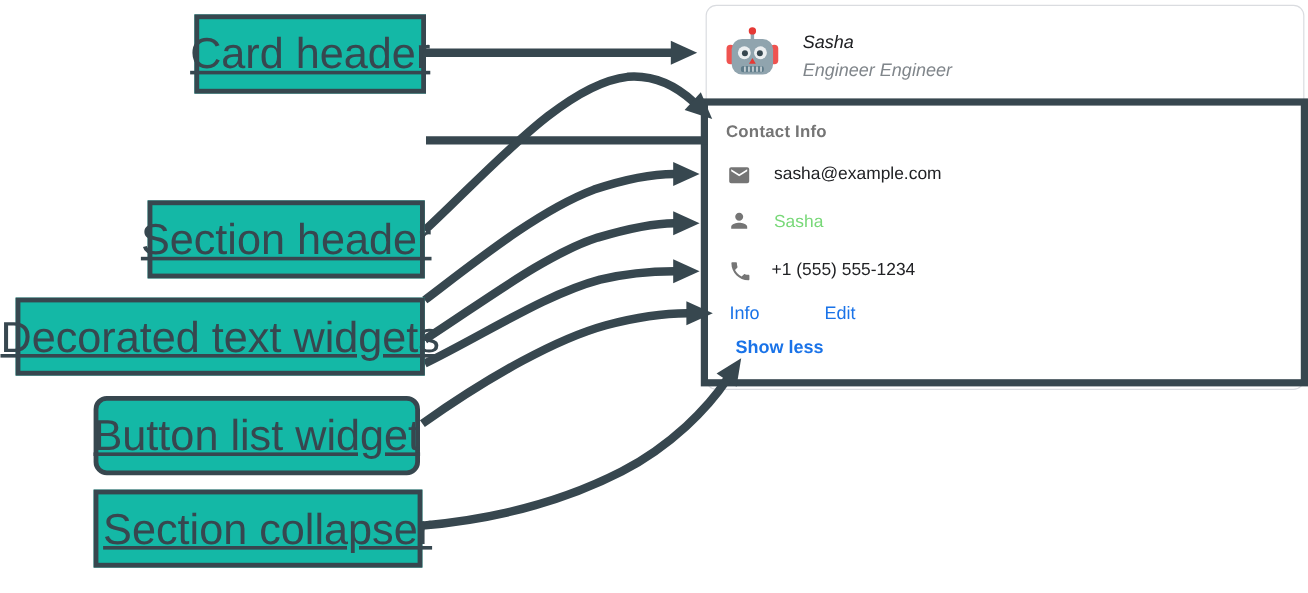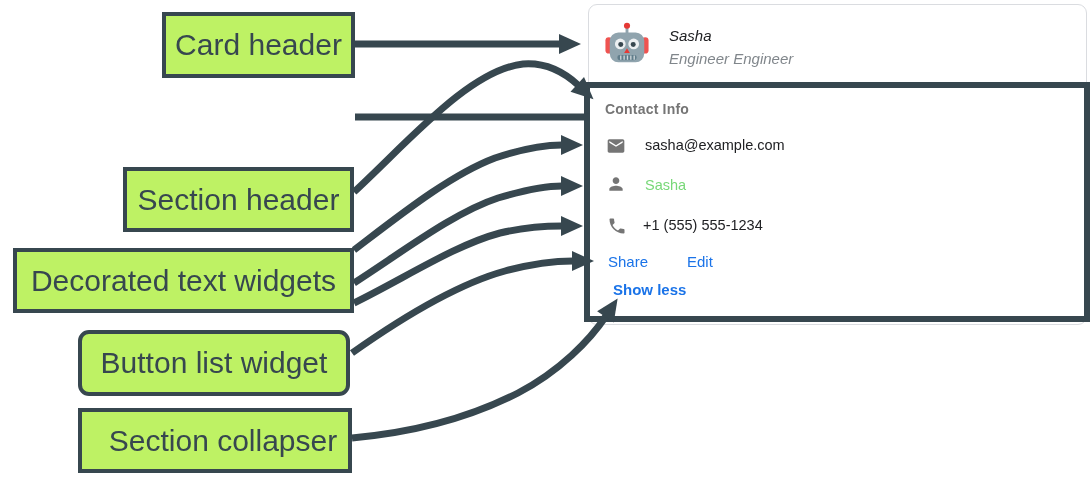--- a/index.html
+++ b/index.html
@@ -12,24 +12,25 @@
     --text_dark:#202124;
     --icon_gray:#757575;
   }
   *{margin:0;padding:0;box-sizing:border-box;}
   body{background:#fff;font-family:"Liberation Sans","DejaVu Sans",sans-serif;}
   .canvas{position:relative;width:1090px;height:494px;background:#fff;overflow:hidden;}
 
   
   .label-box{
     position:absolute;z-index:40;
-    background:#bef264;border:4px solid var(--annotation);
-    color:var(--annotation);font-size:30px;line-height:1;
+    background:#14b8a6;border:4px solid var(--annotation);
+    color:var(--annotation);font-size:36px;line-height:1;
     display:flex;align-items:center;justify-content:center;
     white-space:nowrap;
+    text-decoration:underline;
   }
   #lbl-card-header{left:162px;top:12px;width:193px;height:66px;}
   #lbl-card-section{left:159px;top:85px;width:195px;height:65px;}
   #lbl-section-header{left:123px;top:167px;width:231px;height:65px;}
   #lbl-decorated{left:13px;top:248px;width:341px;height:65px;}
   #lbl-button-list{left:78px;top:330px;width:272px;height:66px;border-radius:11px;}
   #lbl-collapser{left:78px;top:408px;width:274px;height:65px;padding-left:16px;}
 
   
   #arrows{position:absolute;left:0;top:0;z-index:30;pointer-events:none;}
@@ -134,18 +135,18 @@
     <svg class="row-icon" id="icon-person" viewBox="0 0 24 24">
       <path fill="var(--icon_gray)" d="M12 12c2.21 0 4-1.79 4-4s-1.79-4-4-4-4 1.79-4 4 1.79 4 4 4zm0 2c-2.67 0-8 1.34-8 4v2h16v-2c0-2.66-5.33-4-8-4z"></path>
     </svg>
     <div class="row-text green" id="txt-person">Sasha</div>
 
     <svg class="row-icon" id="icon-phone" viewBox="0 0 24 24">
       <path fill="var(--icon_gray)" d="M6.62 10.79c1.44 2.83 3.76 5.14 6.59 6.59l2.2-2.2c.27-.27.67-.36 1.02-.24 1.12.37 2.33.57 3.57.57.55 0 1 .45 1 1V20c0 .55-.45 1-1 1-9.39 0-17-7.61-17-17 0-.55.45-1 1-1h3.5c.55 0 1 .45 1 1 0 1.25.2 2.45.57 3.57.11.35.03.74-.25 1.02l-2.2 2.2z"></path>
     </svg>
     <div class="row-text" id="txt-phone">+1 (555) 555-1234</div>
 
-    <button class="text-button" id="btn-share">Share</button>
+    <button class="text-button" id="btn-share">Info</button>
     <button class="text-button" id="btn-edit">Edit</button>
     <button class="text-button" id="btn-showless">Show less</button>
   </div>
 
 </div>
 
 </body></html>

